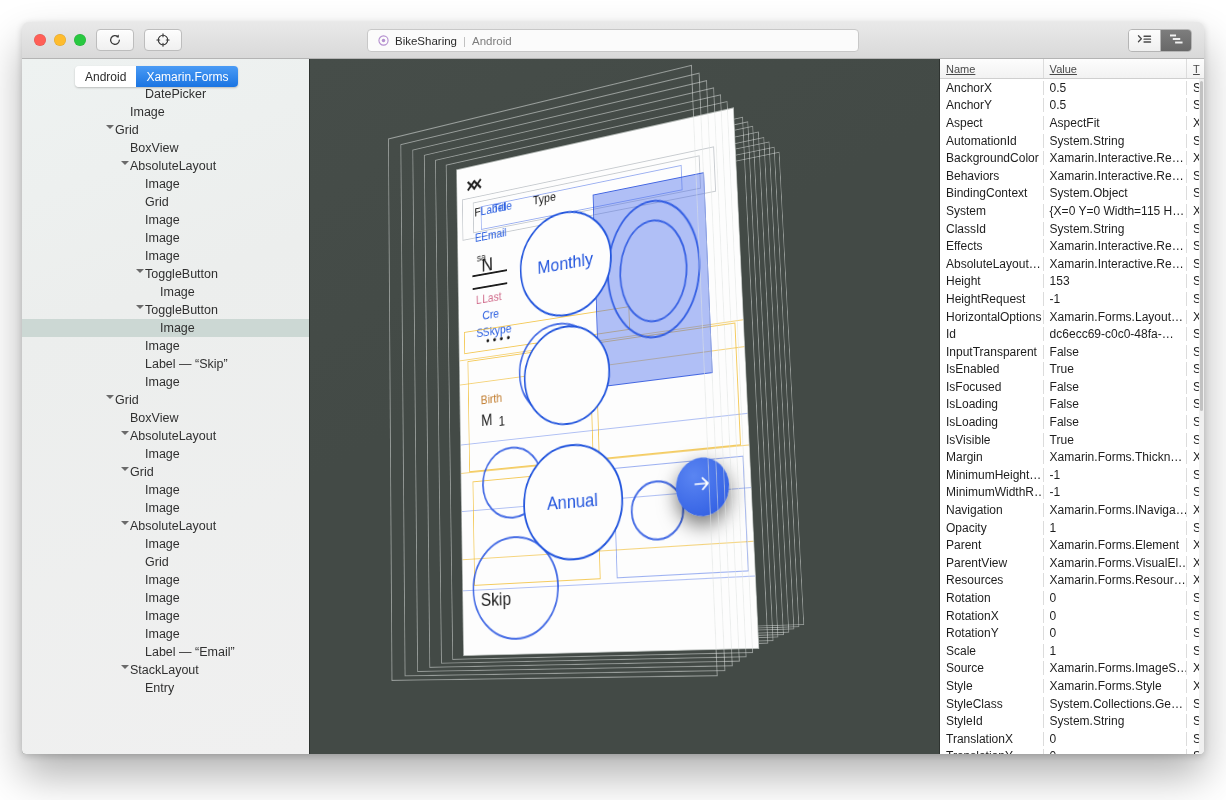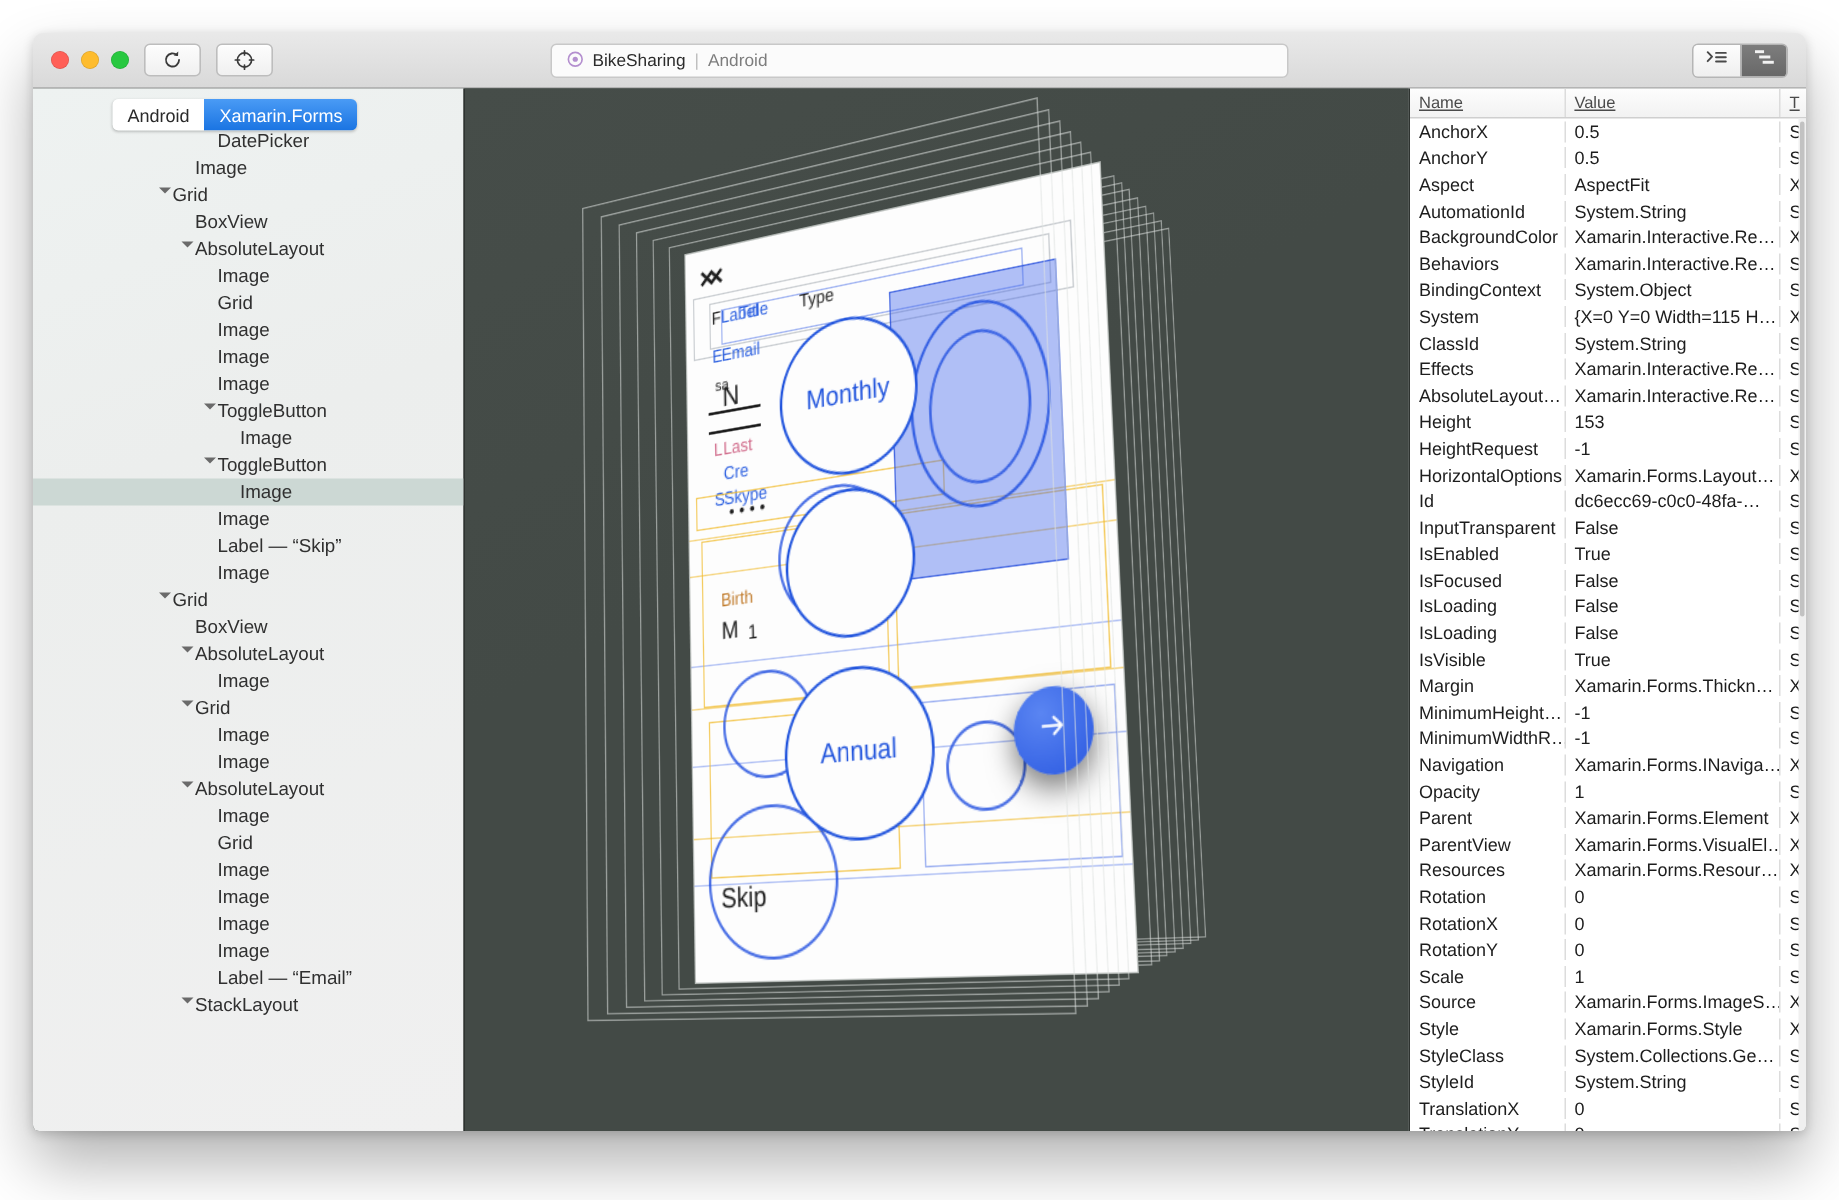--- a/index.html
+++ b/index.html
@@ -480,20 +480,25 @@
           <div class="trow">
             <span style="width: 112px; flex: 0 0 auto;"></span>
             <span class="tw"></span>
             <span>Label — “Email”</span>
           </div>
           <div class="trow">
             <span style="width: 97px; flex: 0 0 auto;"></span>
             <span class="tw arrow"></span>
             <span>StackLayout</span>
           </div>
+          <div class="trow">
+            <span style="width: 112px; flex: 0 0 auto;"></span>
+            <span class="tw"></span>
+            <span>Entry</span>
+          </div>
         </div>
     </div>
 
     <div id="canvas">
       <div id="canvas-scene">
         <div class="layerstack">
 
           <div class="layer" style="transform: translateZ(-200px) translate(-34px,-20px);"></div>
           <div class="layer" style="transform: translateZ(-176px) translate(-30px,-18px);"></div>
           <div class="layer" style="transform: translateZ(-152px) translate(-26px,-16px);"></div>

